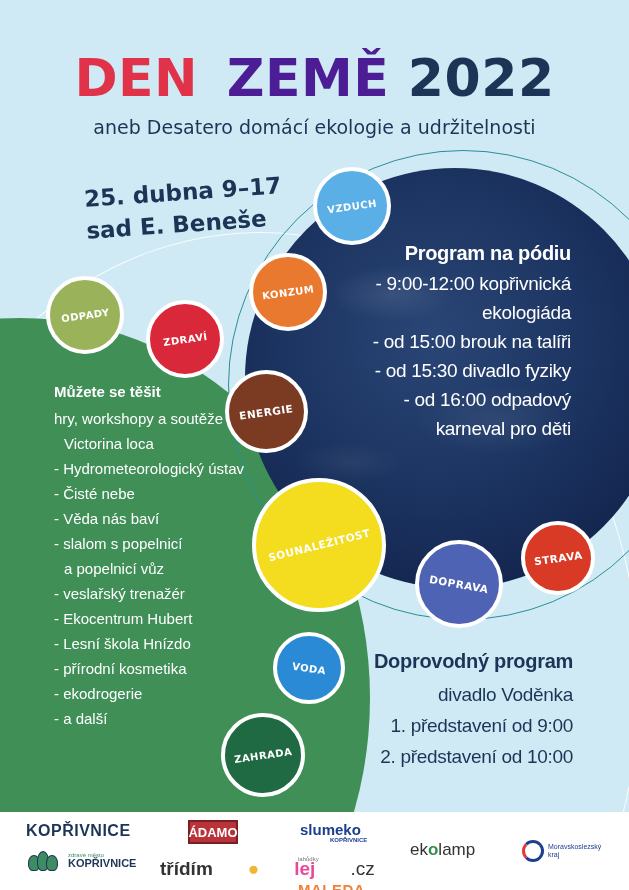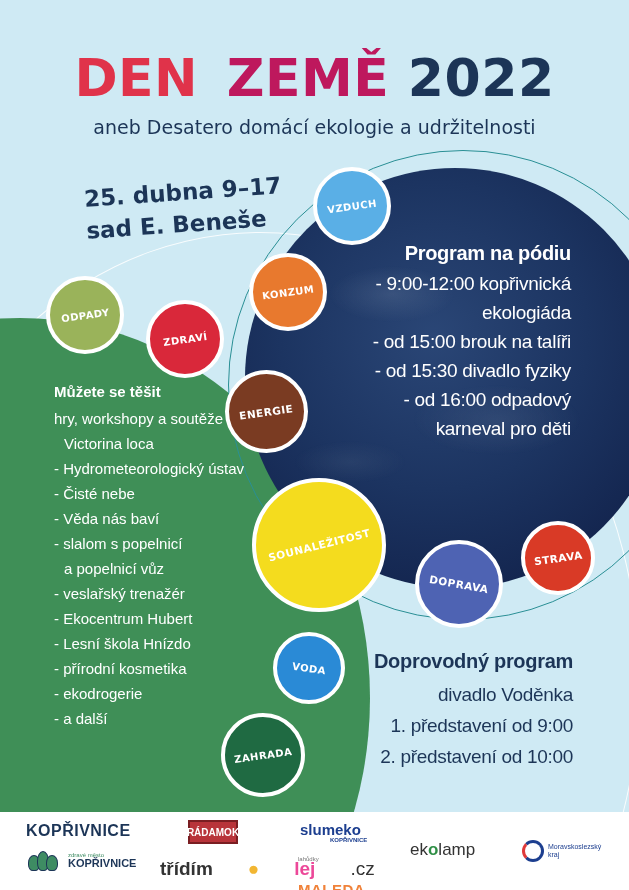--- a/index.html
+++ b/index.html
@@ -36,21 +36,21 @@
     position: absolute; left: -120px; top: 232px; width: 760px; height: 900px;
     border-radius: 50%; border: 1.5px solid rgba(255,255,255,0.85); z-index: 1; pointer-events: none;
   }
 
   .title {
     position: absolute; top: 48px; left: 0; width: 629px; text-align: center;
     font-size: 52px; font-weight: bold; letter-spacing: 0.5px; z-index: 5;
     font-family: "DejaVu Sans", sans-serif;
   }
   .title .t-den { color: #e0334a; }
-  .title .t-zeme { color: #be185d; margin-left: 10px; }
+  .title .t-zeme { color: #4c1d95; margin-left: 10px; }
   .title .t-year { color: #1c3557; }
   .subtitle {
     position: absolute; top: 116px; left: 0; width: 629px; text-align: center;
     font-size: 19px; color: #1c3557; z-index: 5; font-family: "DejaVu Sans", sans-serif;
   }
   .date {
     position: absolute; top: 183px; left: 83px; font-size: 23px; font-weight: bold;
     color: #1c3557; line-height: 32px; z-index: 5; transform: rotate(-4deg); transform-origin: left top;
     font-family: "DejaVu Sans", sans-serif;
   }
@@ -85,21 +85,21 @@
 
   .logos { position: absolute; left: 0; top: 812px; width: 629px; height: 78px; background: #fff; z-index: 8; }
   .logo { position: absolute; display: flex; align-items: center; }
   .logo-kopr { left: 26px; top: 10px; font-weight: bold; font-size: 16px; color: #1c3557; letter-spacing: 0.5px; }
   .logo-zdrave { left: 28px; top: 37px; }
   .logo-zdrave .trees { width: 32px; height: 22px; position: relative; margin-right: 8px; }
   .logo-zdrave .trees i { position: absolute; bottom: 0; width: 12px; height: 16px; border-radius: 50% 50% 40% 40%; background: #3e8c63; border: 1.5px solid #1c3557; }
   .logo-zdrave .small { display: flex; flex-direction: column; line-height: 1; }
   .logo-zdrave .small .s1 { font-size: 6px; color: #3e8c63; }
   .logo-zdrave .small .s2 { font-size: 11px; font-weight: bold; color: #1c3557; }
-  .logo-radamok { left: 188px; top: 8px; width: 50px; height: 24px; background: #b8343a; color: #fff; font-size: 10px; font-weight: bold; justify-content: center; border: 2px solid #7a1e22; }
+  .logo-radamok { left: 188px; top: 8px; width: 50px; height: 24px; background: #b8343a; color: #fff; font-size: 13px; font-weight: bold; justify-content: center; border: 2px solid #7a1e22; }
   .logo-tridim { left: 160px; top: 46px; font-size: 19px; font-weight: bold; color: #333; gap: 35px; }
   .logo-tridim .dot { color: #f2b632; }
   .logo-tridim .cz { color: #333; font-weight: normal; }
   .logo-slumeko { left: 300px; top: 10px; font-size: 15px; font-weight: bold; color: #1c3e8f; flex-direction: column; align-items: flex-start; line-height: 1; }
   .logo-slumeko small { font-size: 6px; color: #1c3e8f; margin-left: 30px; }
   .logo-maleda { left: 298px; top: 44px; flex-direction: column; align-items: flex-start; line-height: 1; gap: 20px; }
   .logo-maleda .a { font-size: 6px; color: #777; }
   .logo-maleda .b { font-size: 15px; font-weight: bold; color: #f0823a; letter-spacing: 0.5px; }
   .logo-maleda .c { font-size: 5px; color: #777; margin-left: 36px; }
   .logo-ekolamp { left: 410px; top: 28px; font-size: 17px; color: #333; }

